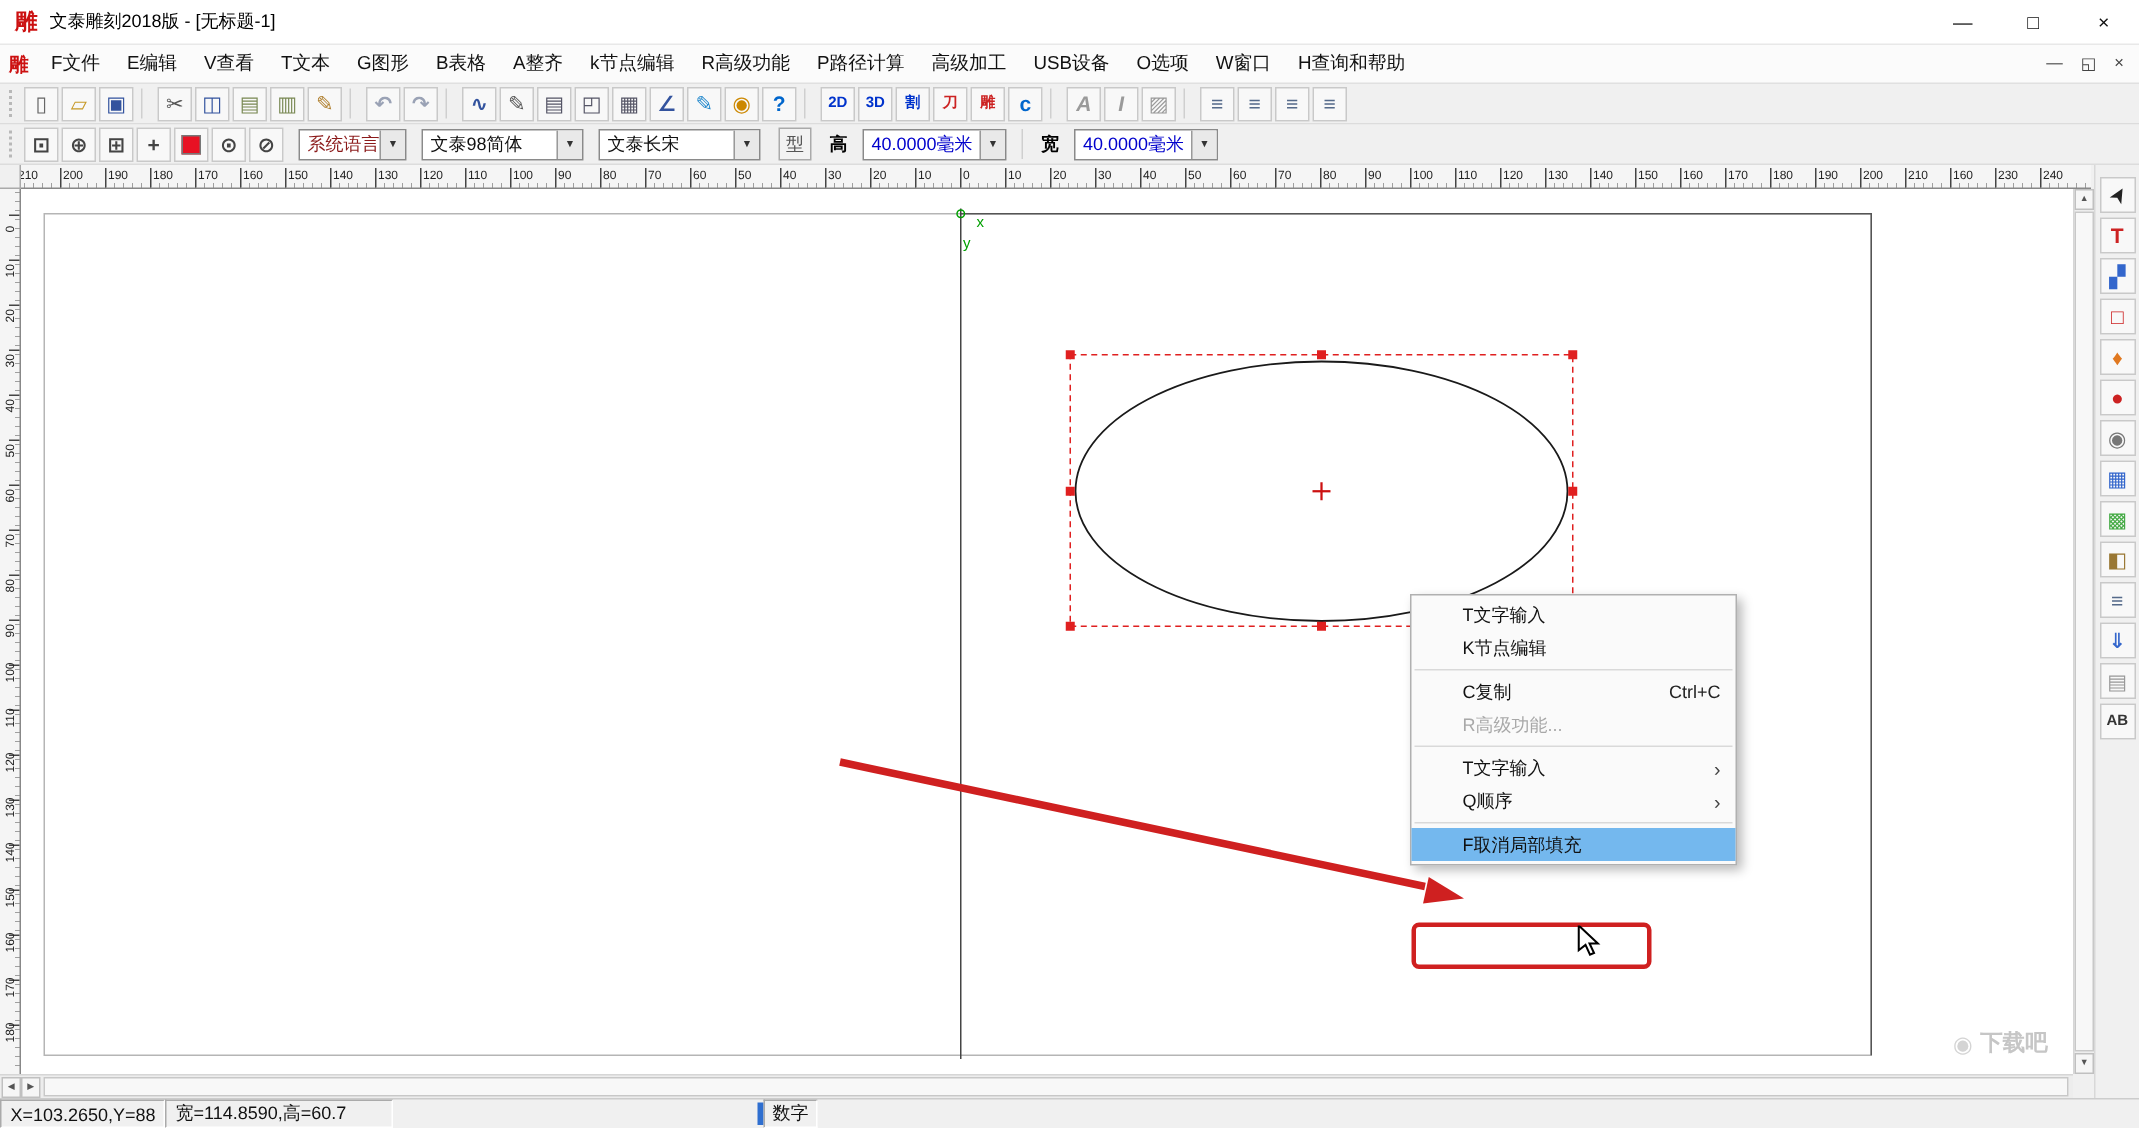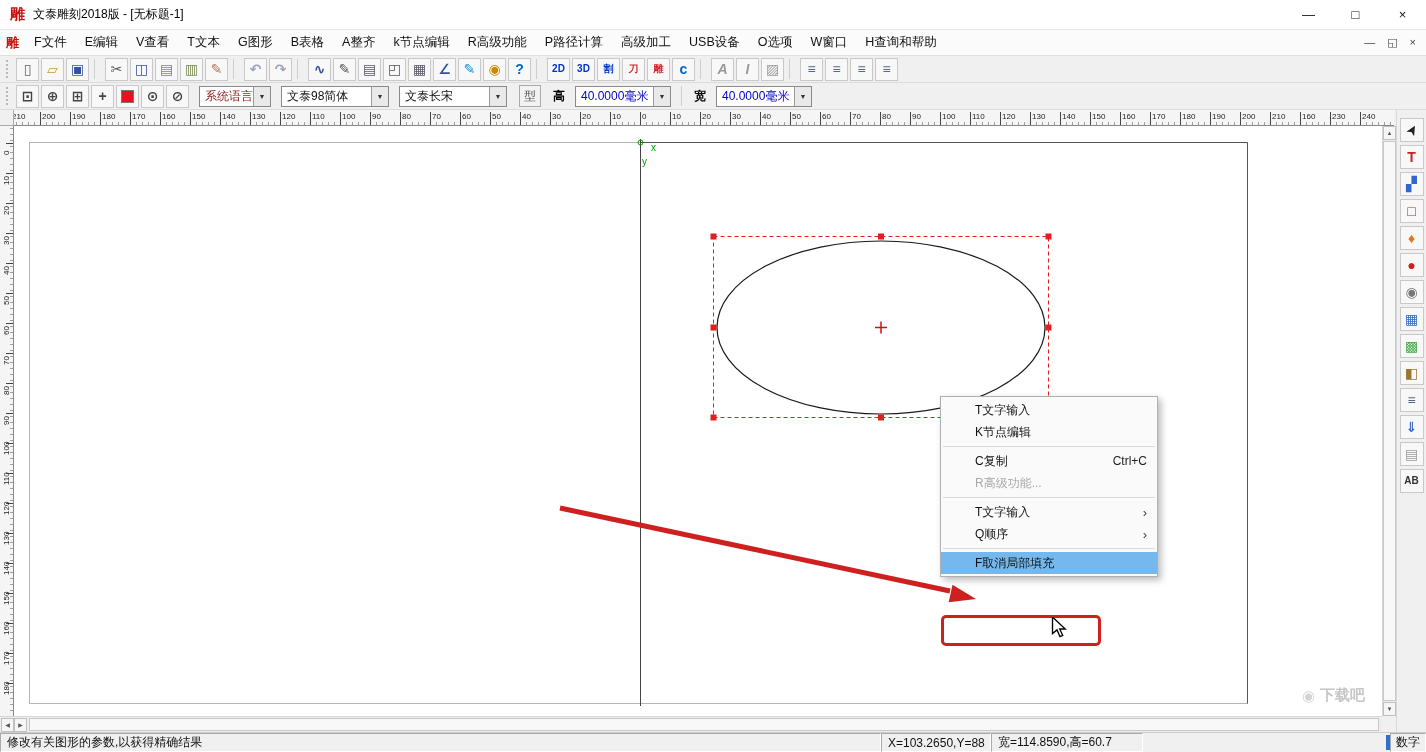--- a/index.html
+++ b/index.html
@@ -463,21 +463,20 @@
       </div>
   </div>
 
   <div class="hscroll">
     <div class="scroll-btn">◀</div>
     <div class="scroll-btn">▶</div>
     <div class="hthumb"></div>
   </div>
 
   <div class="statusbar">
-    <div class="sseg hint">修改有关图形的参数,以获得精确结果</div>
     <div class="sseg coords">X=103.2650,Y=88</div>
     <div class="sseg size">宽=114.8590,高=60.7</div>
     <div class="sspacer"></div>
     <div class="blue-strip"></div>
     <div class="sseg mode">数字</div>
   </div>
 
   <div class="ctx">
       <div class="ctx-row">
         <span class="ctx-label">T文字输入</span>

